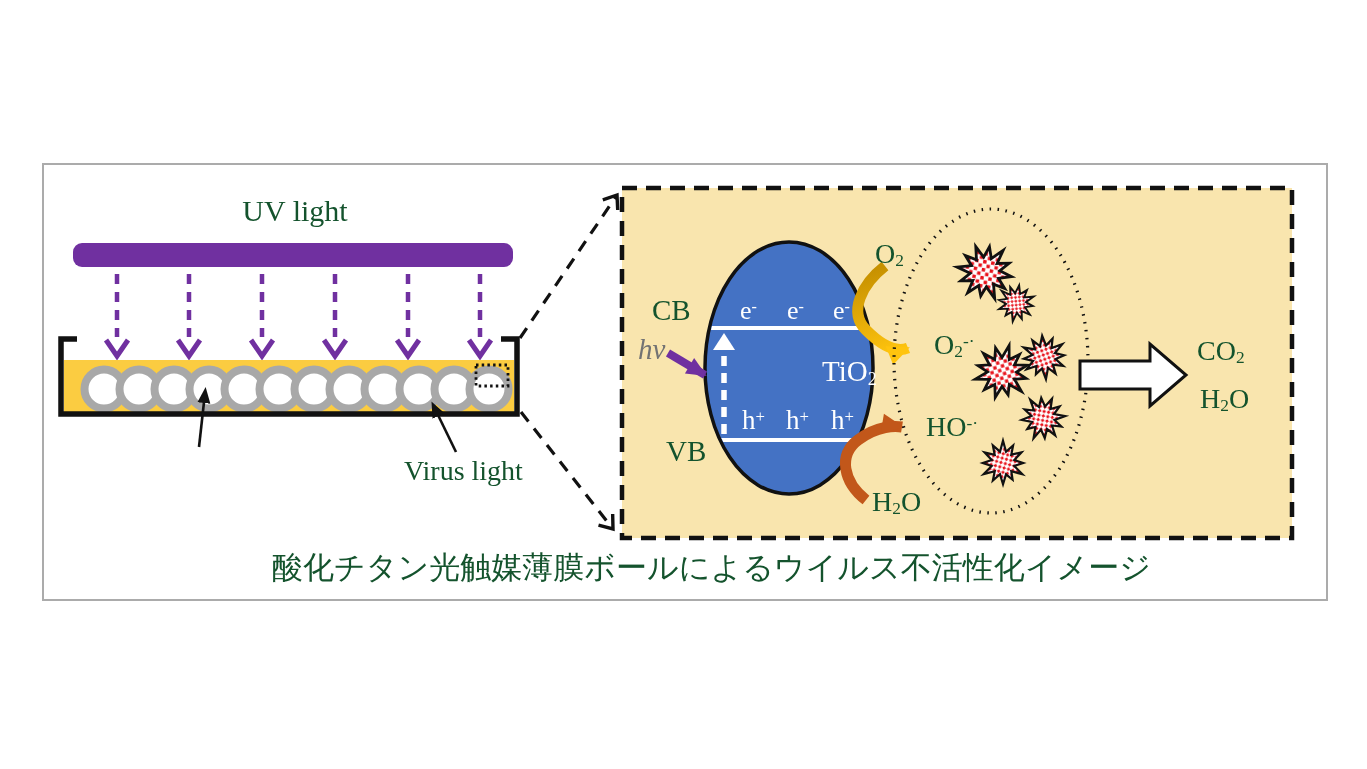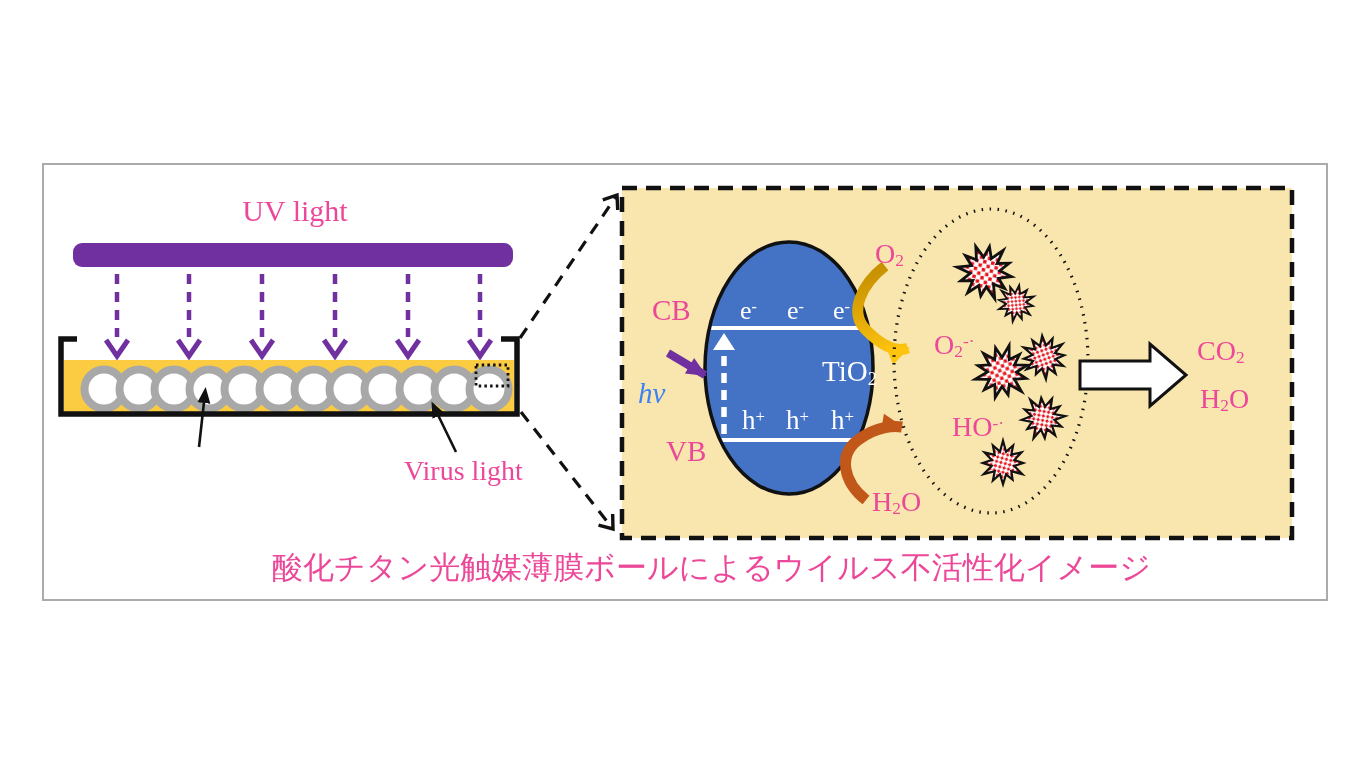--- a/index.html
+++ b/index.html
@@ -1,25 +1,25 @@
 <!DOCTYPE html>
 <html><head>
 <meta charset="utf-8">
 <style>
   html,body{margin:0;padding:0;background:#fff;}
   #canvas{position:relative;width:1367px;height:769px;background:#fff;overflow:hidden;
           font-family:"Liberation Serif", serif;}
   #figure-frame{position:absolute;left:42px;top:163px;width:1282px;height:434px;
           border:2.5px solid #ABABAB;background:#fff;}
   #shapes{position:absolute;left:0;top:0;width:1367px;height:769px;}
-  .lbl{position:absolute;color:#ec4899;white-space:nowrap;line-height:1.1;}
+  .lbl{position:absolute;color:#14532d;white-space:nowrap;line-height:1.1;}
   .center{text-align:center;}
   .white{color:#fff;}
   .red{color:#FF0000;}
-  .purple{color:#3b82f6;font-style:italic;margin-top:44px;}
+  .purple{color:#737373;font-style:italic;}
   .sb{font-size:62%;vertical-align:-18%;}
   .sp{font-size:62%;vertical-align:38%;}
   .caption{font-family:"Liberation Sans","DejaVu Sans",sans-serif;font-weight:500;}
 </style>
 </head>
 <body>
 
 <div id="canvas">
   <div id="figure-frame"></div>
 
@@ -154,21 +154,21 @@
   <div class="lbl white" style="left:822px;top:356px;font-size:29px;"><span>TiO</span><span class="sb">2</span></div>
 
   <div class="lbl white" style="left:742px;top:406px;font-size:27px;"><span>h</span><span class="sp">+</span></div>
   <div class="lbl white" style="left:786px;top:406px;font-size:27px;"><span>h</span><span class="sp">+</span></div>
   <div class="lbl white" style="left:831px;top:406px;font-size:27px;"><span>h</span><span class="sp">+</span></div>
 
   <div class="lbl" style="left:875px;top:239px;font-size:28px;"><span>O</span><span class="sb">2</span></div>
 
   <div class="lbl" style="left:934px;top:330px;font-size:28px;"><span>O</span><span class="sb">2</span><span class="sp">-·</span></div>
 
-  <div class="lbl" style="left:952px;top:412px;font-size:28px;"><span>HO</span><span class="sp">-·</span></div>
+  <div class="lbl" style="left:926px;top:412px;font-size:28px;"><span>HO</span><span class="sp">-·</span></div>
 
   <div class="lbl" style="left:872px;top:487px;font-size:28px;"><span>H</span><span class="sb">2</span><span>O</span></div>
 
 
   <div class="lbl" style="left:1197px;top:336px;font-size:28px;"><span>CO</span><span class="sb">2</span></div>
 
   <div class="lbl" style="left:1200px;top:384px;font-size:28px;"><span>H</span><span class="sb">2</span><span>O</span></div>
 
   <div class="lbl caption center" style="left:34px;top:551px;width:1355px;font-size:31px;">酸化チタン光触媒薄膜ボールによるウイルス不活性化イメージ</div>
 </div>

